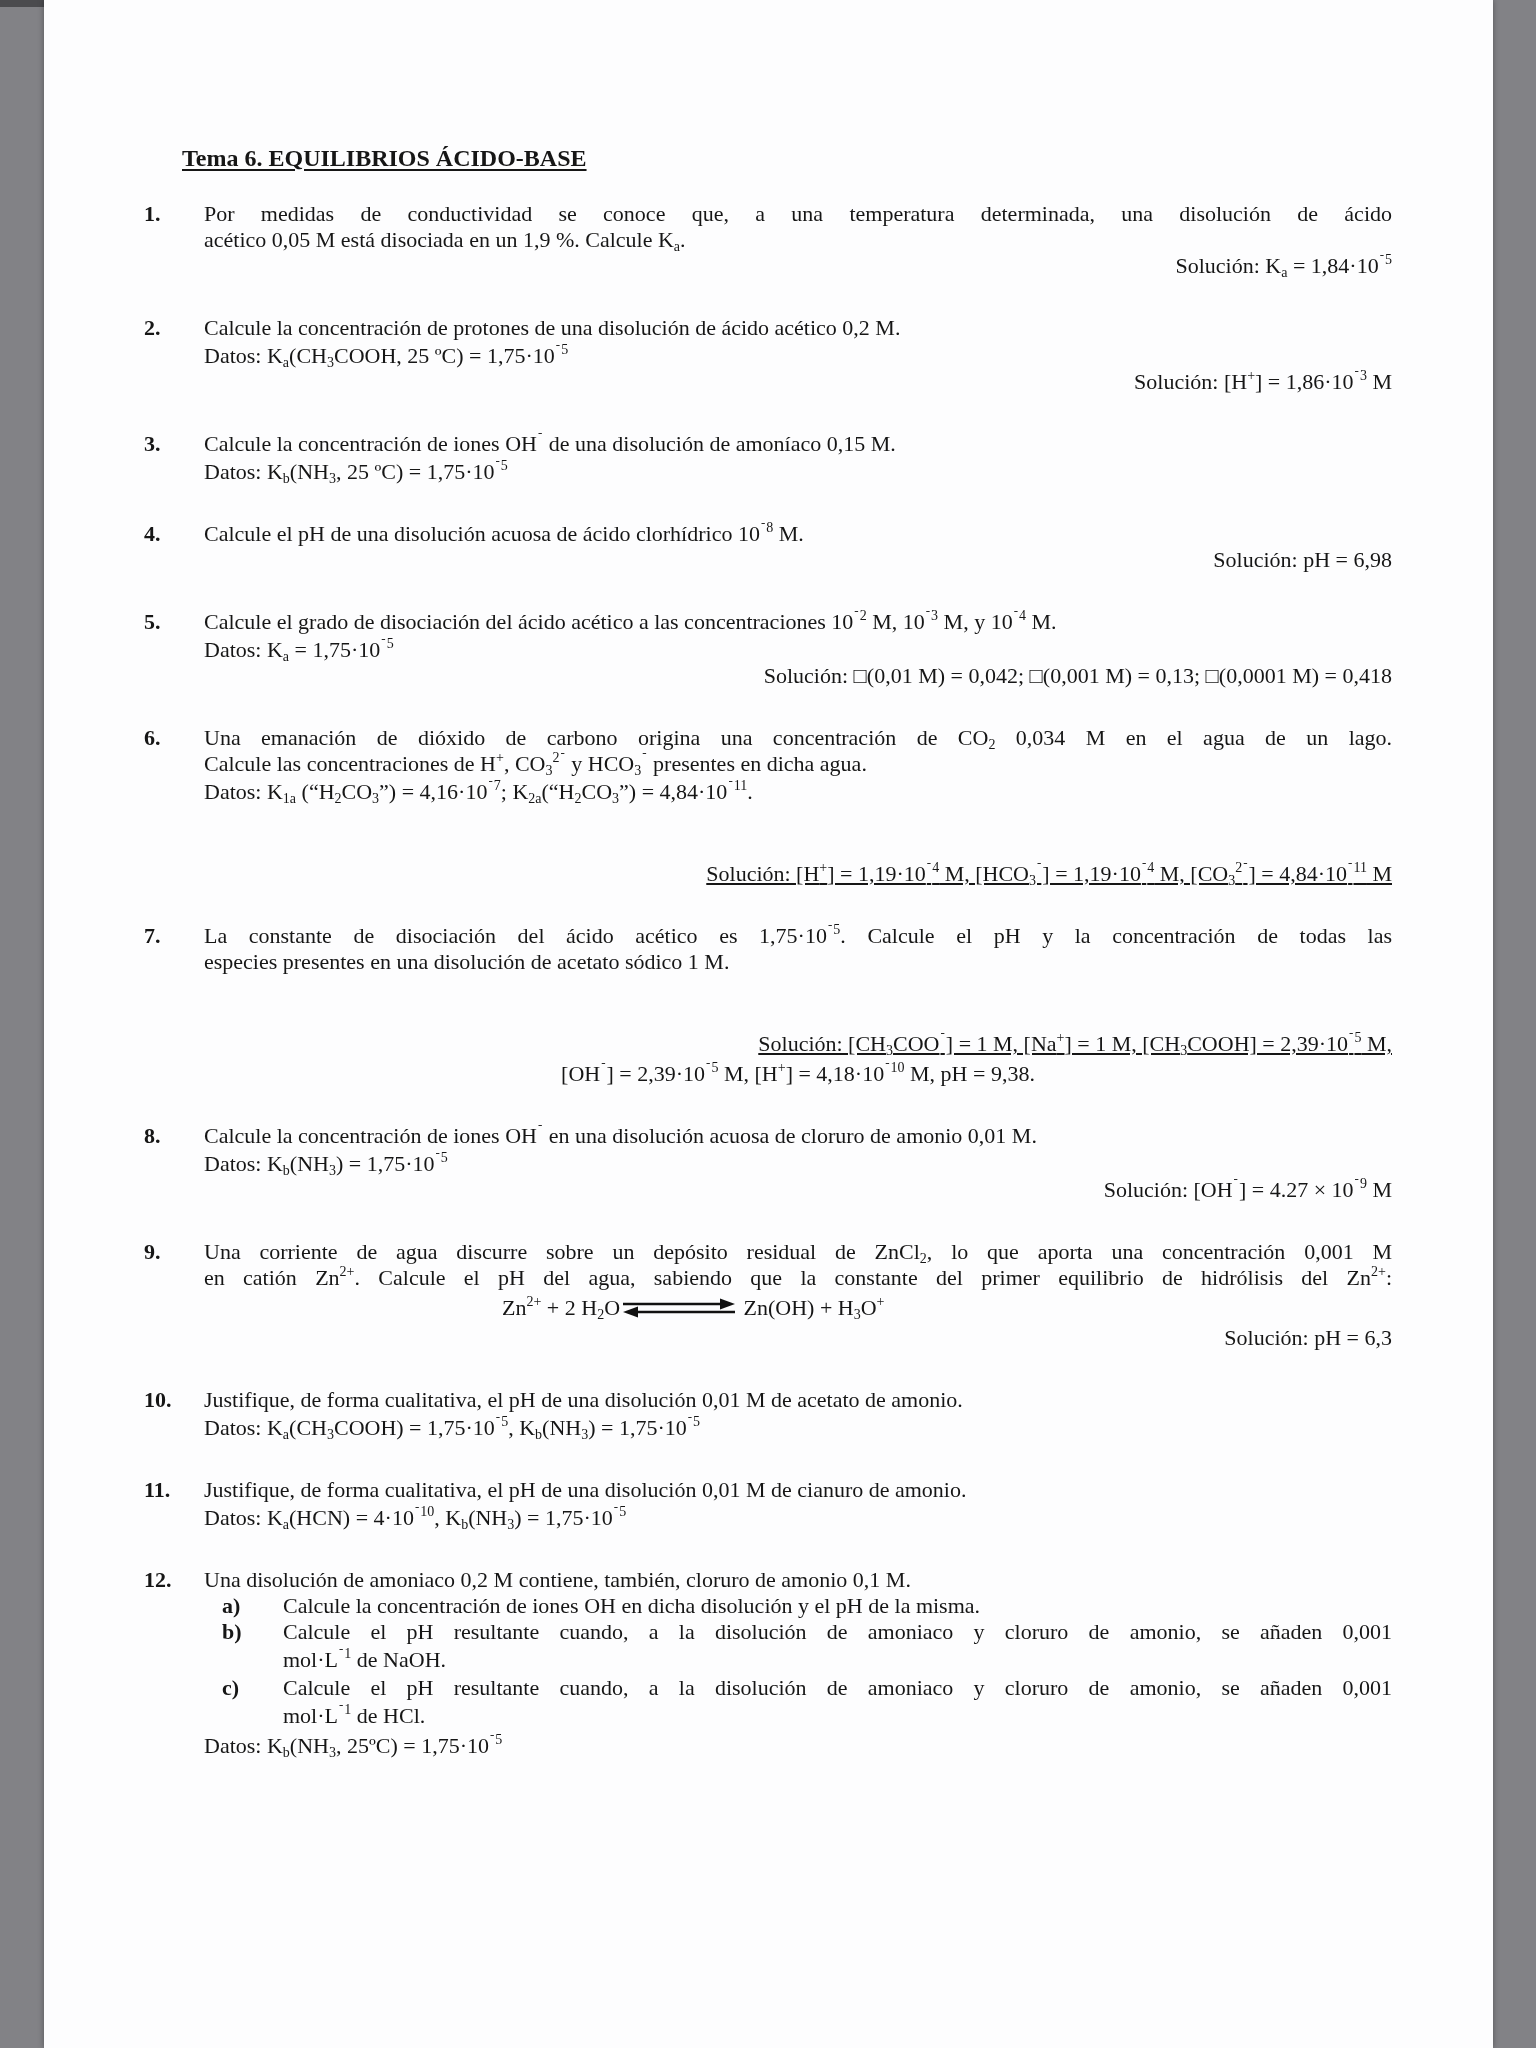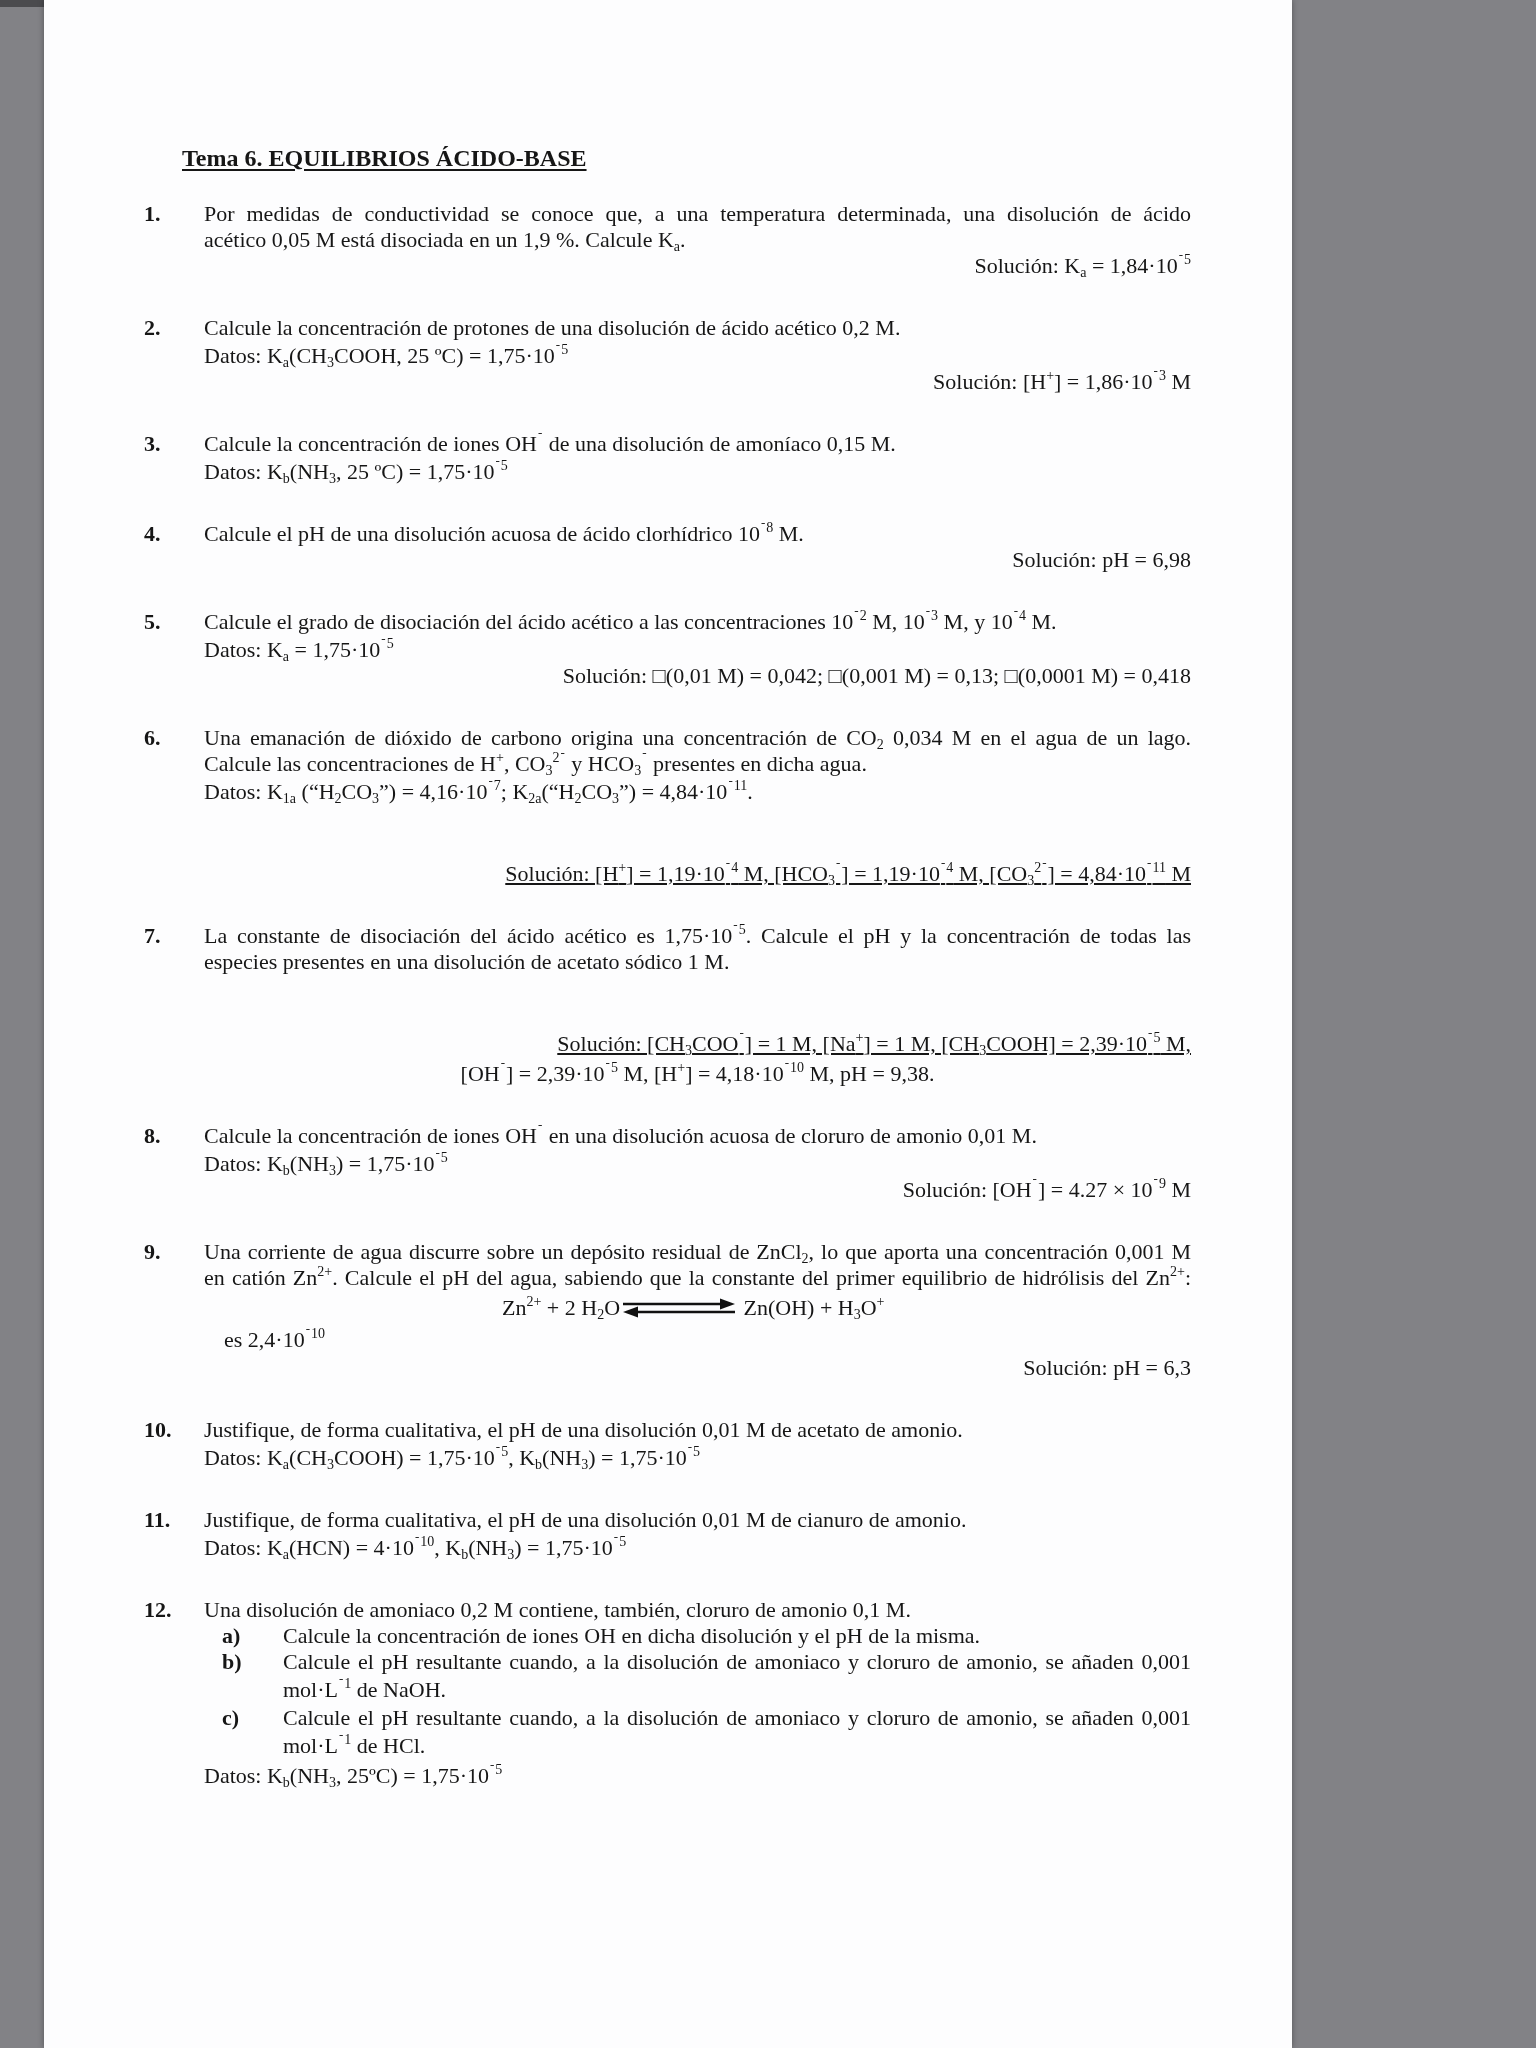--- a/index.html
+++ b/index.html
@@ -1,20 +1,20 @@
 <!DOCTYPE html>
 <html><head>
 <meta charset="utf-8">
 <style>
   html,body { margin:0; padding:0; }
   body { width:1536px; height:2048px; overflow:hidden; background:#6f6f72; }
   .stage { position:relative; width:1536px; height:2048px; background:#828286; }
   .edge-notch { position:absolute; left:0; top:0; width:44px; height:7px; background:#4b4b4e; }
   .paper {
-    position:absolute; left:44px; top:0; width:1248px; height:2048px;
+    position:absolute; left:44px; top:0; width:1449px; height:2048px;
     background:#fdfdfe; box-shadow:0 0 6px rgba(0,0,0,0.35);
   }
   .content {
     position:relative; padding:145px 101px 40px 100px;
     font-family:"Liberation Serif","DejaVu Serif",serif;
     font-size:22px; line-height:26px; color:#161616;
   }
   .title {
     display:block; margin:0 0 0 38px; font-size:24px; line-height:26px;
     font-weight:bold; text-decoration:underline; text-underline-offset:3px;
@@ -100,21 +100,20 @@
           <div class="prob">
             <span class="num">9.</span>
             <div class="line body just">Una corriente de agua discurre sobre un depósito residual de ZnCl<sub>2</sub>, lo que aporta una concentración 0,001 M</div>
             <div class="line body just">en catión Zn<sup>2+</sup>. Calcule el pH del agua, sabiendo que la constante del primer equilibrio de hidrólisis del Zn<sup>2+</sup>:</div>
             <div class="line eq">Zn<sup>2+</sup> + 2 H<sub>2</sub>O<span class="eqarrow"><svg width="112" height="20" viewBox="0 0 112 20" xmlns="http://www.w3.org/2000/svg">
                   <line x1="0" y1="6" x2="100" y2="6" stroke="#111" stroke-width="2.6"></line>
                   <polygon points="97,0.5 112,6 97,11.5" fill="#111"></polygon>
                   <line x1="12" y1="14" x2="112" y2="14" stroke="#111" stroke-width="2.6"></line>
                   <polygon points="15,8.5 0,14 15,19.5" fill="#111"></polygon>
                 </svg></span> Zn(OH) + H<sub>3</sub>O<sup>+</sup></div>
-            <div class="line es">es 2,4·10<span class="nm">-</span><sup>10</sup></div>
             <div class="line sol">Solución: pH = 6,3</div>
           </div>
           <div class="prob">
             <span class="num">10.</span>
             <div class="line body">Justifique, de forma cualitativa, el pH de una disolución 0,01 M de acetato de amonio.</div>
             <div class="line datos"><span class="it">Datos:</span> K<sub>a</sub>(CH<sub>3</sub>COOH) = 1,75·10<span class="nm">-</span><sup>5</sup>, K<sub>b</sub>(NH<sub>3</sub>) = 1,75·10<span class="nm">-</span><sup>5</sup></div>
           </div>
           <div class="prob">
             <span class="num">11.</span>
             <div class="line body">Justifique, de forma cualitativa, el pH de una disolución 0,01 M de cianuro de amonio.</div>

